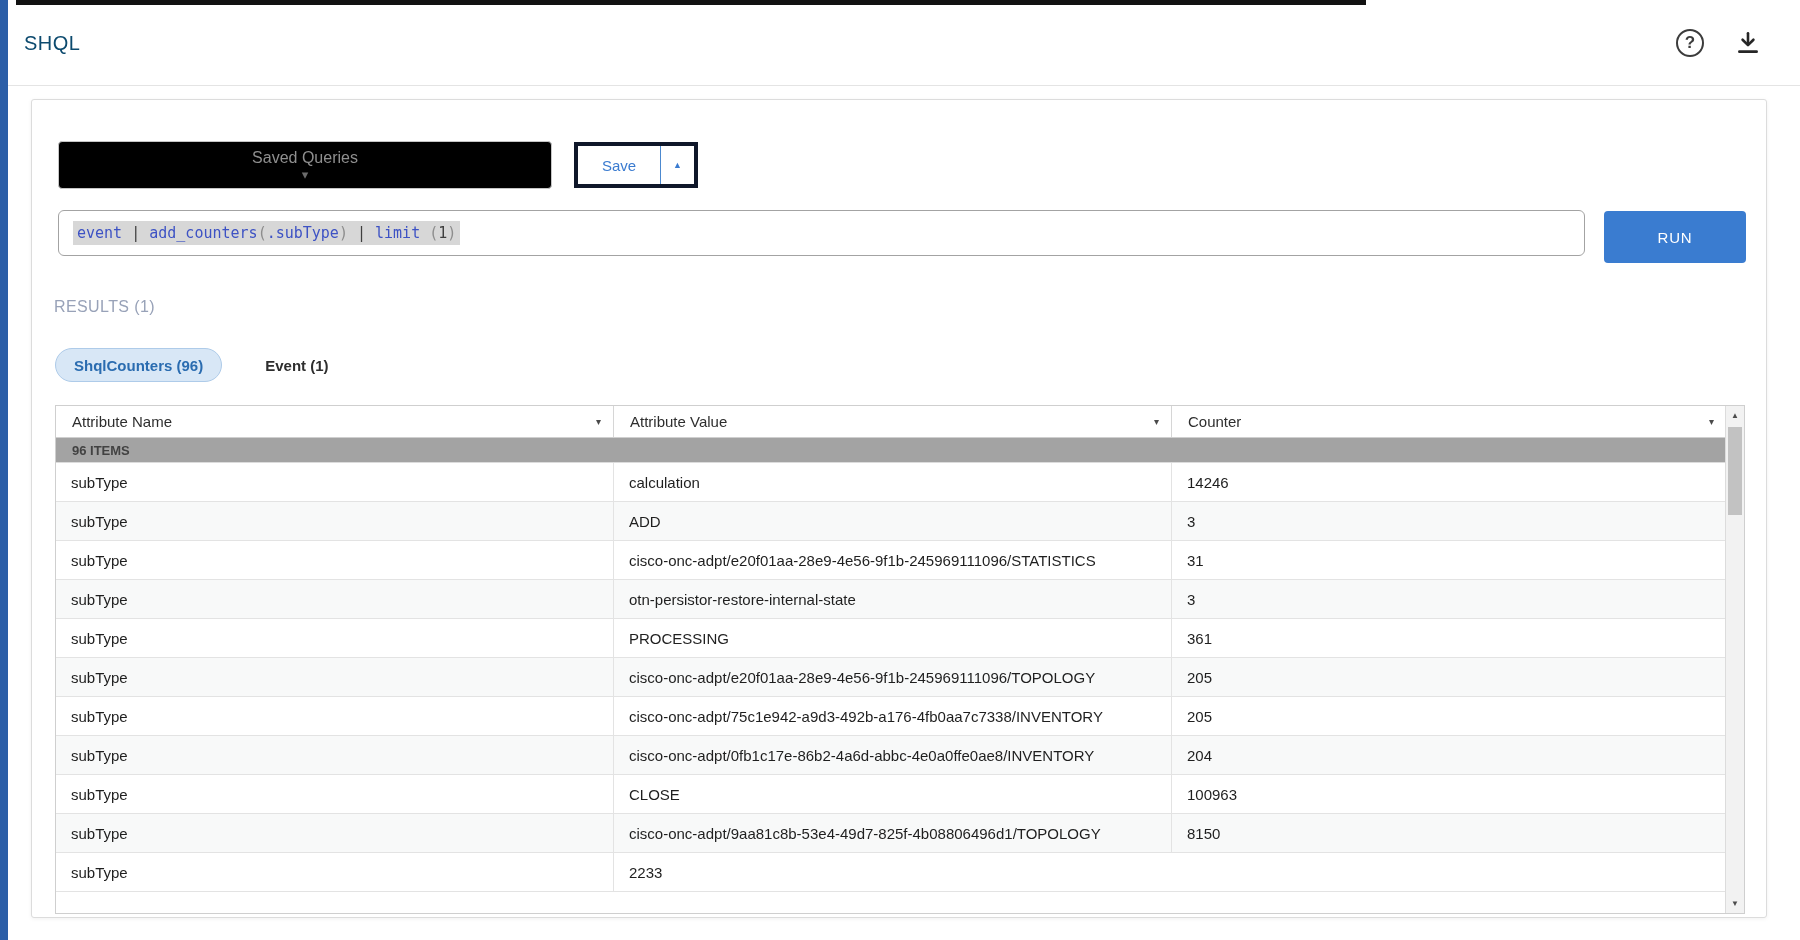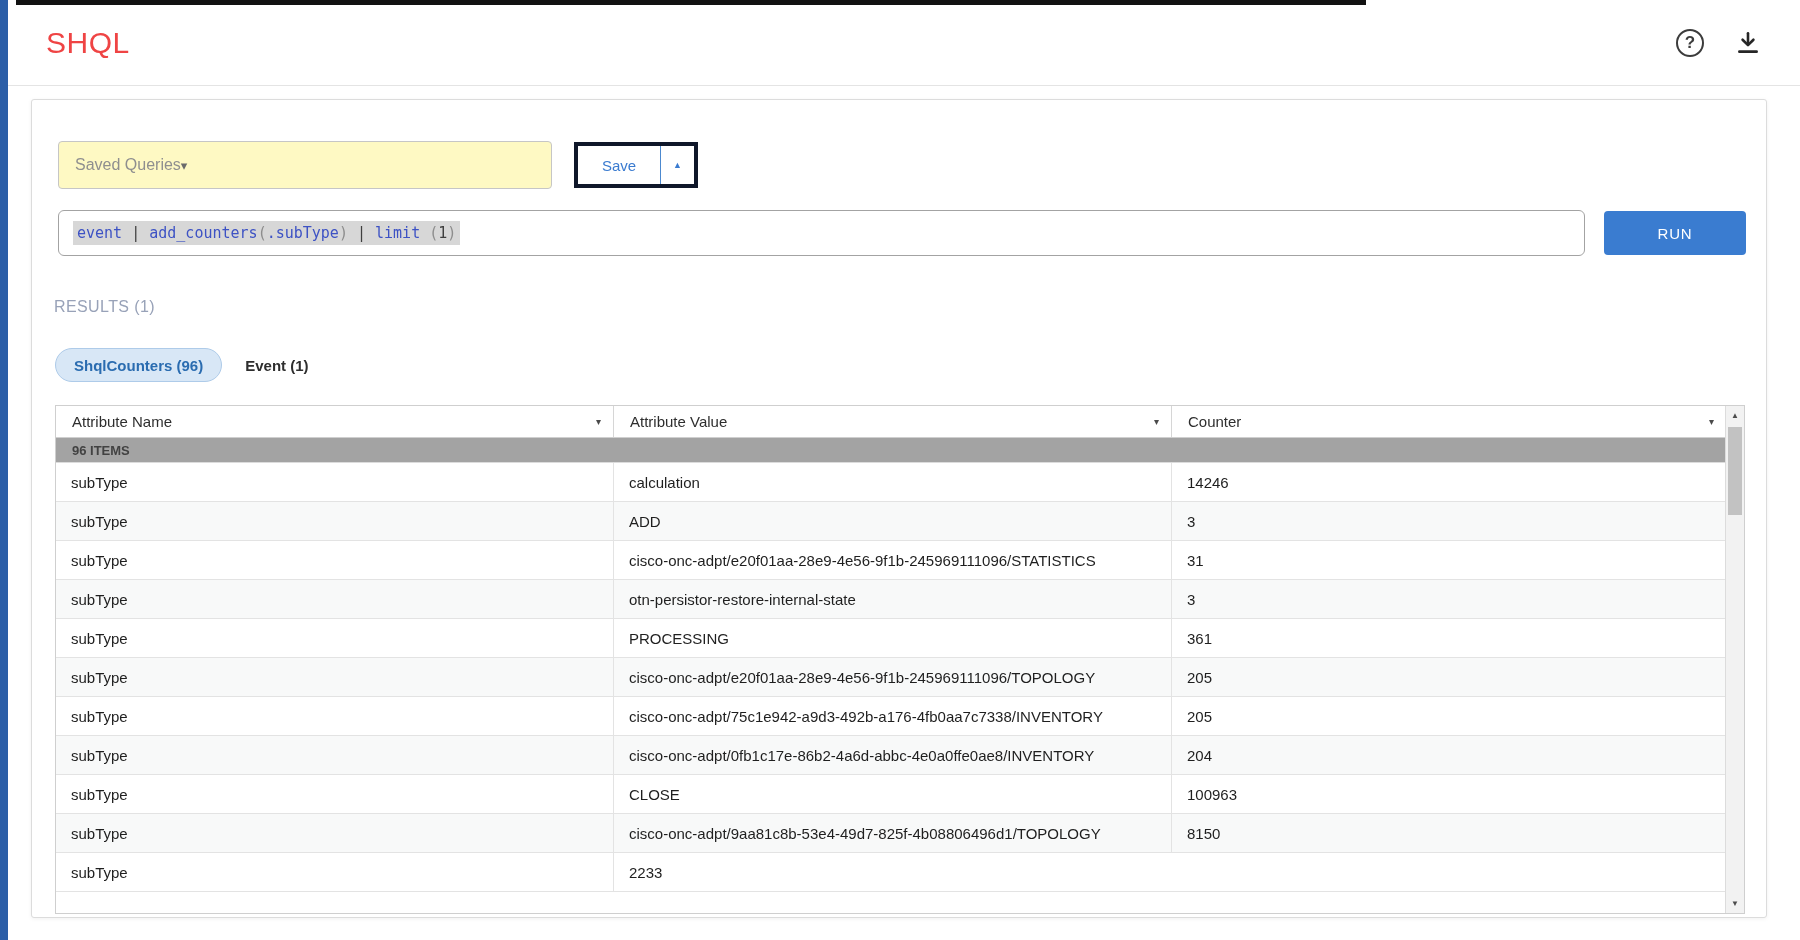--- a/index.html
+++ b/index.html
@@ -5,48 +5,48 @@
   * { box-sizing: border-box; margin: 0; padding: 0; }
   body { margin: 0; background: #ffffff; }
   .screen {
     position: relative; width: 1800px; height: 940px; background: #fff;
     font-family: "Liberation Sans", "DejaVu Sans", sans-serif; overflow: hidden;
   }
   .accent-strip { position: absolute; left: 0; top: 0; width: 8px; height: 940px; background: #2b5ea7; z-index: 6; }
   .top-line { position: absolute; left: 16px; top: 0; width: 1350px; height: 5px; background: #121212; z-index: 7; }
 
   .app-header { position: absolute; left: 8px; top: 0; right: 0; height: 86px; border-bottom: 1px solid #e4e4e4; background: #fff; }
-  .app-title { position: absolute; left: 38px; top: 50%; transform: translateY(-50%); font-size: 30px; font-weight: 400; color: #ef4444; letter-spacing: 0.5px; }
+  .app-title { position: absolute; left: 16px; top: 50%; transform: translateY(-50%); font-size: 20px; font-weight: 400; color: #0c4a6e; letter-spacing: 0.5px; }
   .header-icons { position: absolute; right: 38px; top: 0; height: 100%; display: flex; align-items: center; gap: 30px; }
   .help-btn { width: 28px; height: 28px; border: 2px solid #3c3c3c; border-radius: 50%; display: flex; align-items: center; justify-content: center; font-size: 17px; font-weight: 700; color: #3c3c3c; cursor: pointer; }
   .download-btn { width: 28px; height: 28px; display: flex; align-items: center; justify-content: center; cursor: pointer; }
 
   .card { position: absolute; left: 31px; top: 99px; width: 1736px; height: 819px; border: 1px solid #dcdcdc; border-radius: 3px; background: #fff; box-shadow: 0 1px 4px rgba(0,0,0,0.06); overflow: hidden; }
 
-  .saved-queries { position: absolute; left: 26px; top: 41px; width: 494px; height: 48px; border: 1px solid #c6c6c6; border-radius: 4px; background: #fef9c3; display: flex; align-items: center; justify-content: flex-start; padding: 0 16px; cursor: pointer; }
+  .saved-queries { position: absolute; left: 26px; top: 41px; width: 494px; height: 48px; border: 1px solid #c6c6c6; border-radius: 4px; background: #000000; display: flex; align-items: center; justify-content: center; padding: 0 16px; cursor: pointer; flex-direction: column; }
   .sq-text { color: #8f8f8f; font-size: 16px; }
   .sq-chevron { font-size: 13px; color: #6b6b6b; }
 
   .save-split { position: absolute; left: 542px; top: 42px; height: 46px; display: flex; border: 4px solid #0f172a; border-radius: 0; overflow: hidden; background: #fff; }
   .save-main { width: 82px; background: #fff; border: none; color: #3a7bd0; font-size: 15px; cursor: pointer; font-family: inherit; }
   .save-caret { width: 34px; background: #fff; border: none; border-left: 1px solid #4c89cf; cursor: pointer; display: flex; align-items: center; justify-content: center; }
   .caret-up { font-size: 9px; color: #3a7bd0; }
 
   .query-input { position: absolute; left: 26px; top: 110px; width: 1527px; height: 46px; border: 1px solid #a3a3a3; border-radius: 6px; background: #fff; display: flex; align-items: center; padding: 0 14px; cursor: text; }
   .code { font-family: "DejaVu Sans Mono", "Liberation Mono", monospace; font-size: 15px; white-space: pre; background: #d7d7d7; padding: 3px 4px; }
   .kw  { color: #3d52c4; }
   .op  { color: #3f3f3f; }
   .par { color: #8d8d8d; }
   .num { color: #3f3f3f; }
 
-  .run-btn { position: absolute; left: 1572px; top: 111px; width: 142px; height: 44px; background: #3a7cd0; color: #fff; border: none; border-radius: 4px; font-size: 15px; letter-spacing: 0.8px; cursor: pointer; font-family: inherit; }
+  .run-btn { position: absolute; left: 1572px; top: 111px; width: 142px; height: 52px; background: #3a7cd0; color: #fff; border: none; border-radius: 4px; font-size: 15px; letter-spacing: 0.8px; cursor: pointer; font-family: inherit; }
 
   .results-label { position: absolute; left: 22px; top: 198px; font-size: 16px; color: #98a2b8; letter-spacing: 0.4px; }
 
-  .chips { position: absolute; left: 23px; top: 248px; display: flex; gap: 4px; align-items: center; justify-content: flex-end; }
+  .chips { position: absolute; left: 23px; top: 248px; display: flex; gap: 24px; align-items: center; justify-content: flex-end; }
   .chip { height: 34px; display: flex; align-items: center; padding: 0 18px; border-radius: 17px; font-size: 15px; font-weight: 700; color: #2e2e2e; background: #fff; border: 1px solid transparent; cursor: pointer; }
   .chip.selected { background: #d8e7f6; border-color: #aecbe9; color: #2a6cb0; }
 
   .table { position: absolute; left: 23px; top: 305px; width: 1690px; height: 509px; border: 1px solid #cfcfcf; background: #fff; }
   .thead { display: flex; height: 32px; width: 1670px; border-bottom: 1px solid #cfcfcf; background: #fff; }
   .th { display: flex; align-items: center; justify-content: space-between; padding: 0 12px 0 16px; font-size: 15px; color: #2e2e2e; }
   .th.c0, .th.c1 { border-right: 1px solid #d6d6d6; }
   .sort-caret { font-size: 10px; color: #4a4a4a; cursor: pointer; }
 
   .tgroup { height: 25px; width: 1670px; background: #a3a3a3; display: flex; align-items: center; padding-left: 16px; font-size: 13px; font-weight: 700; color: #424242; border-bottom: 1px solid #dcdcdc; }

